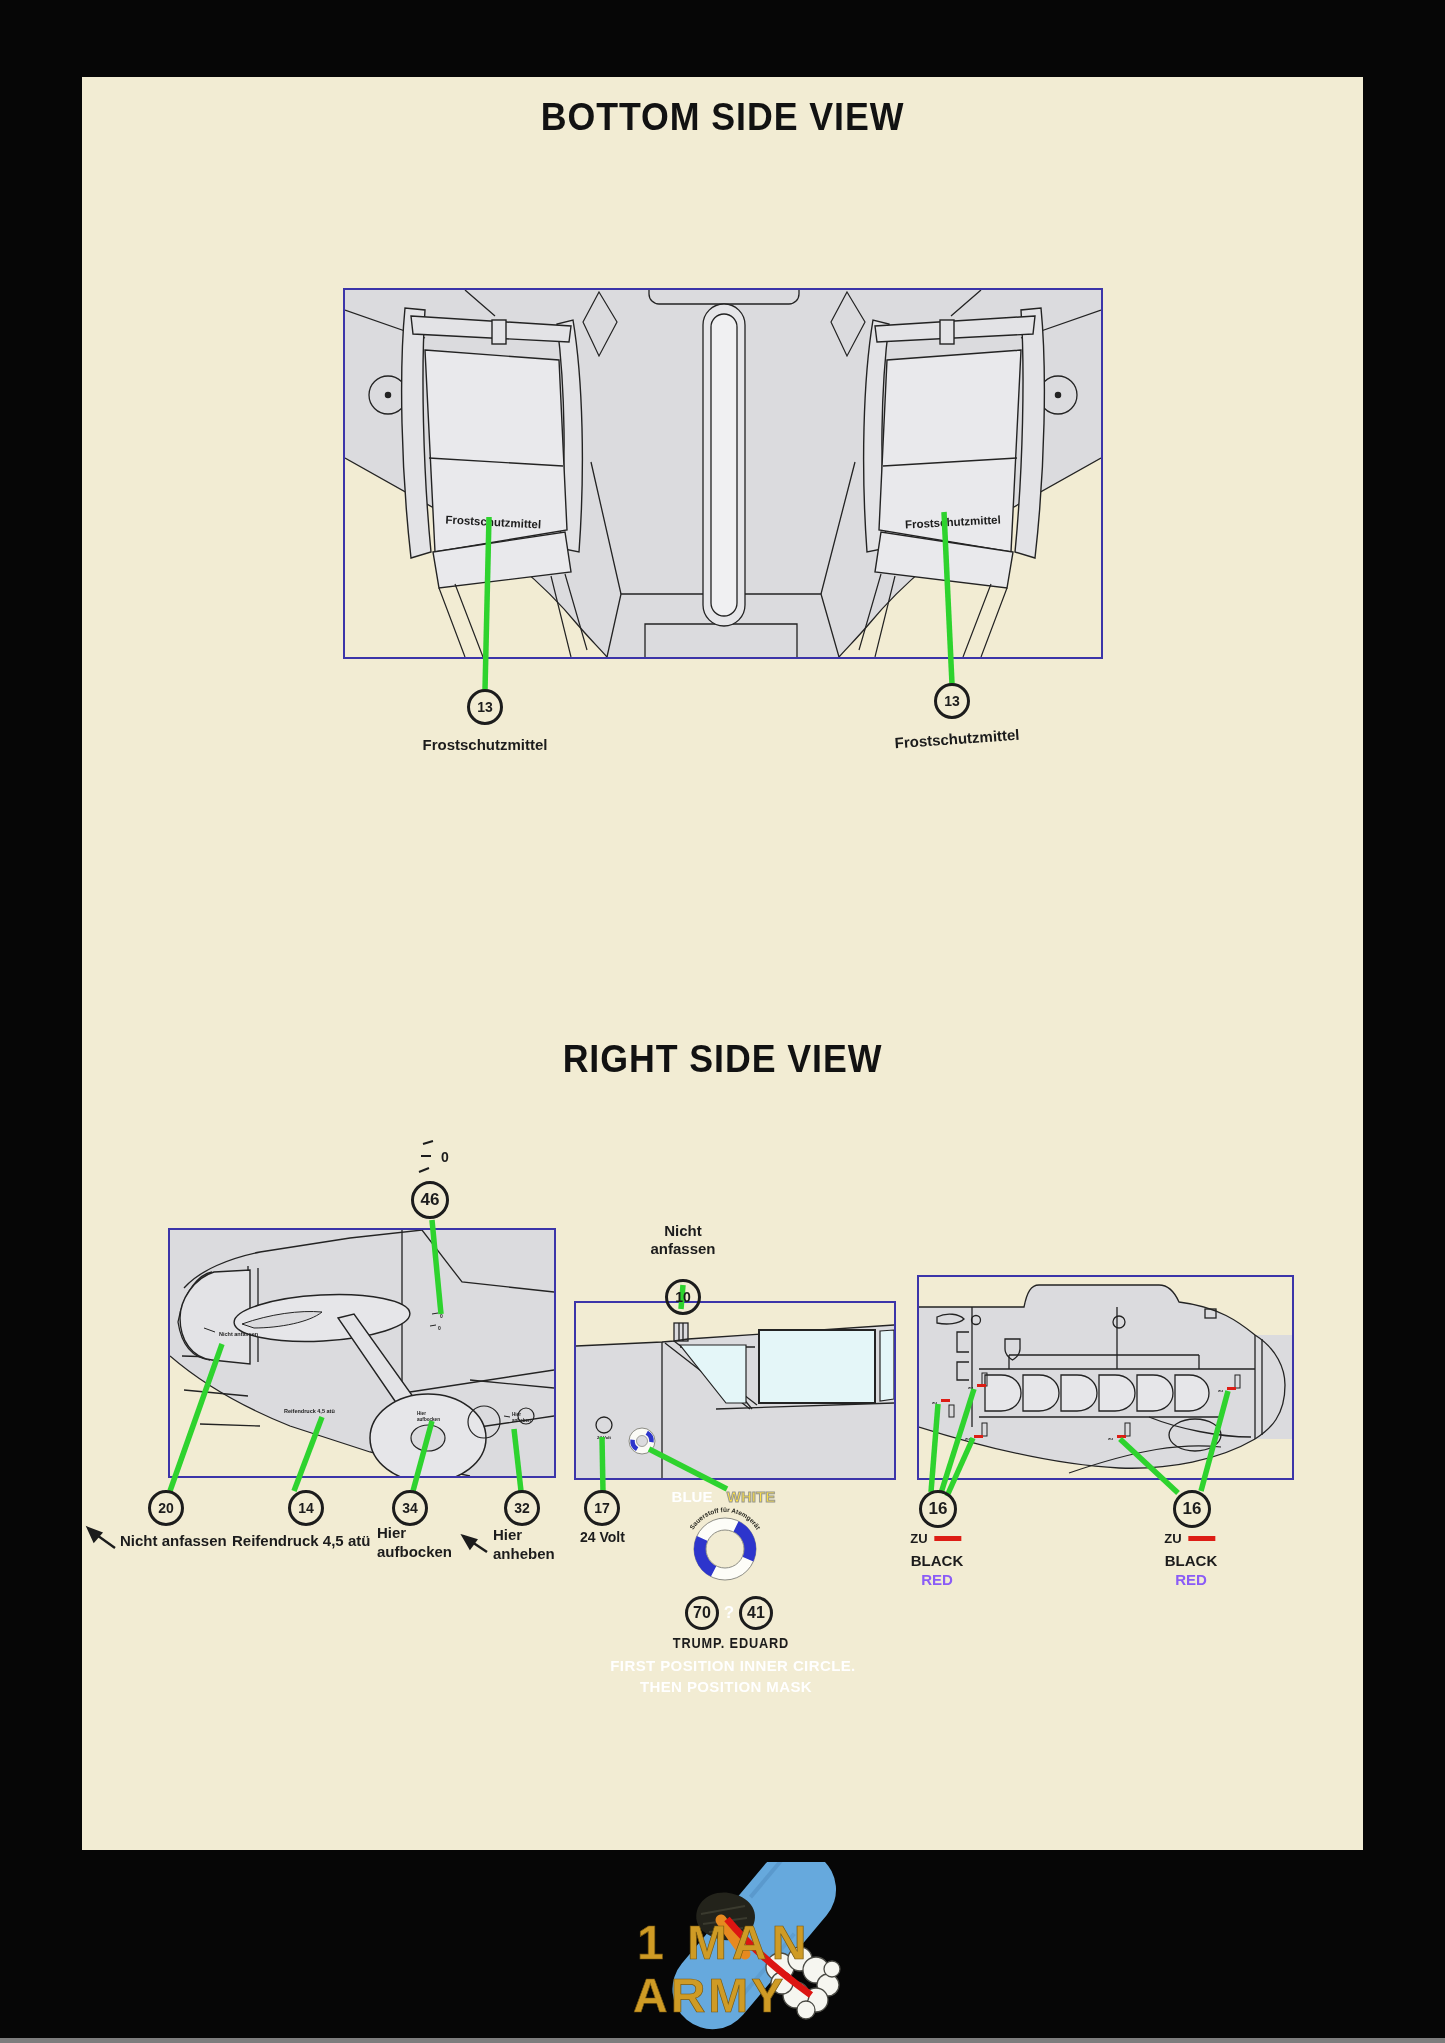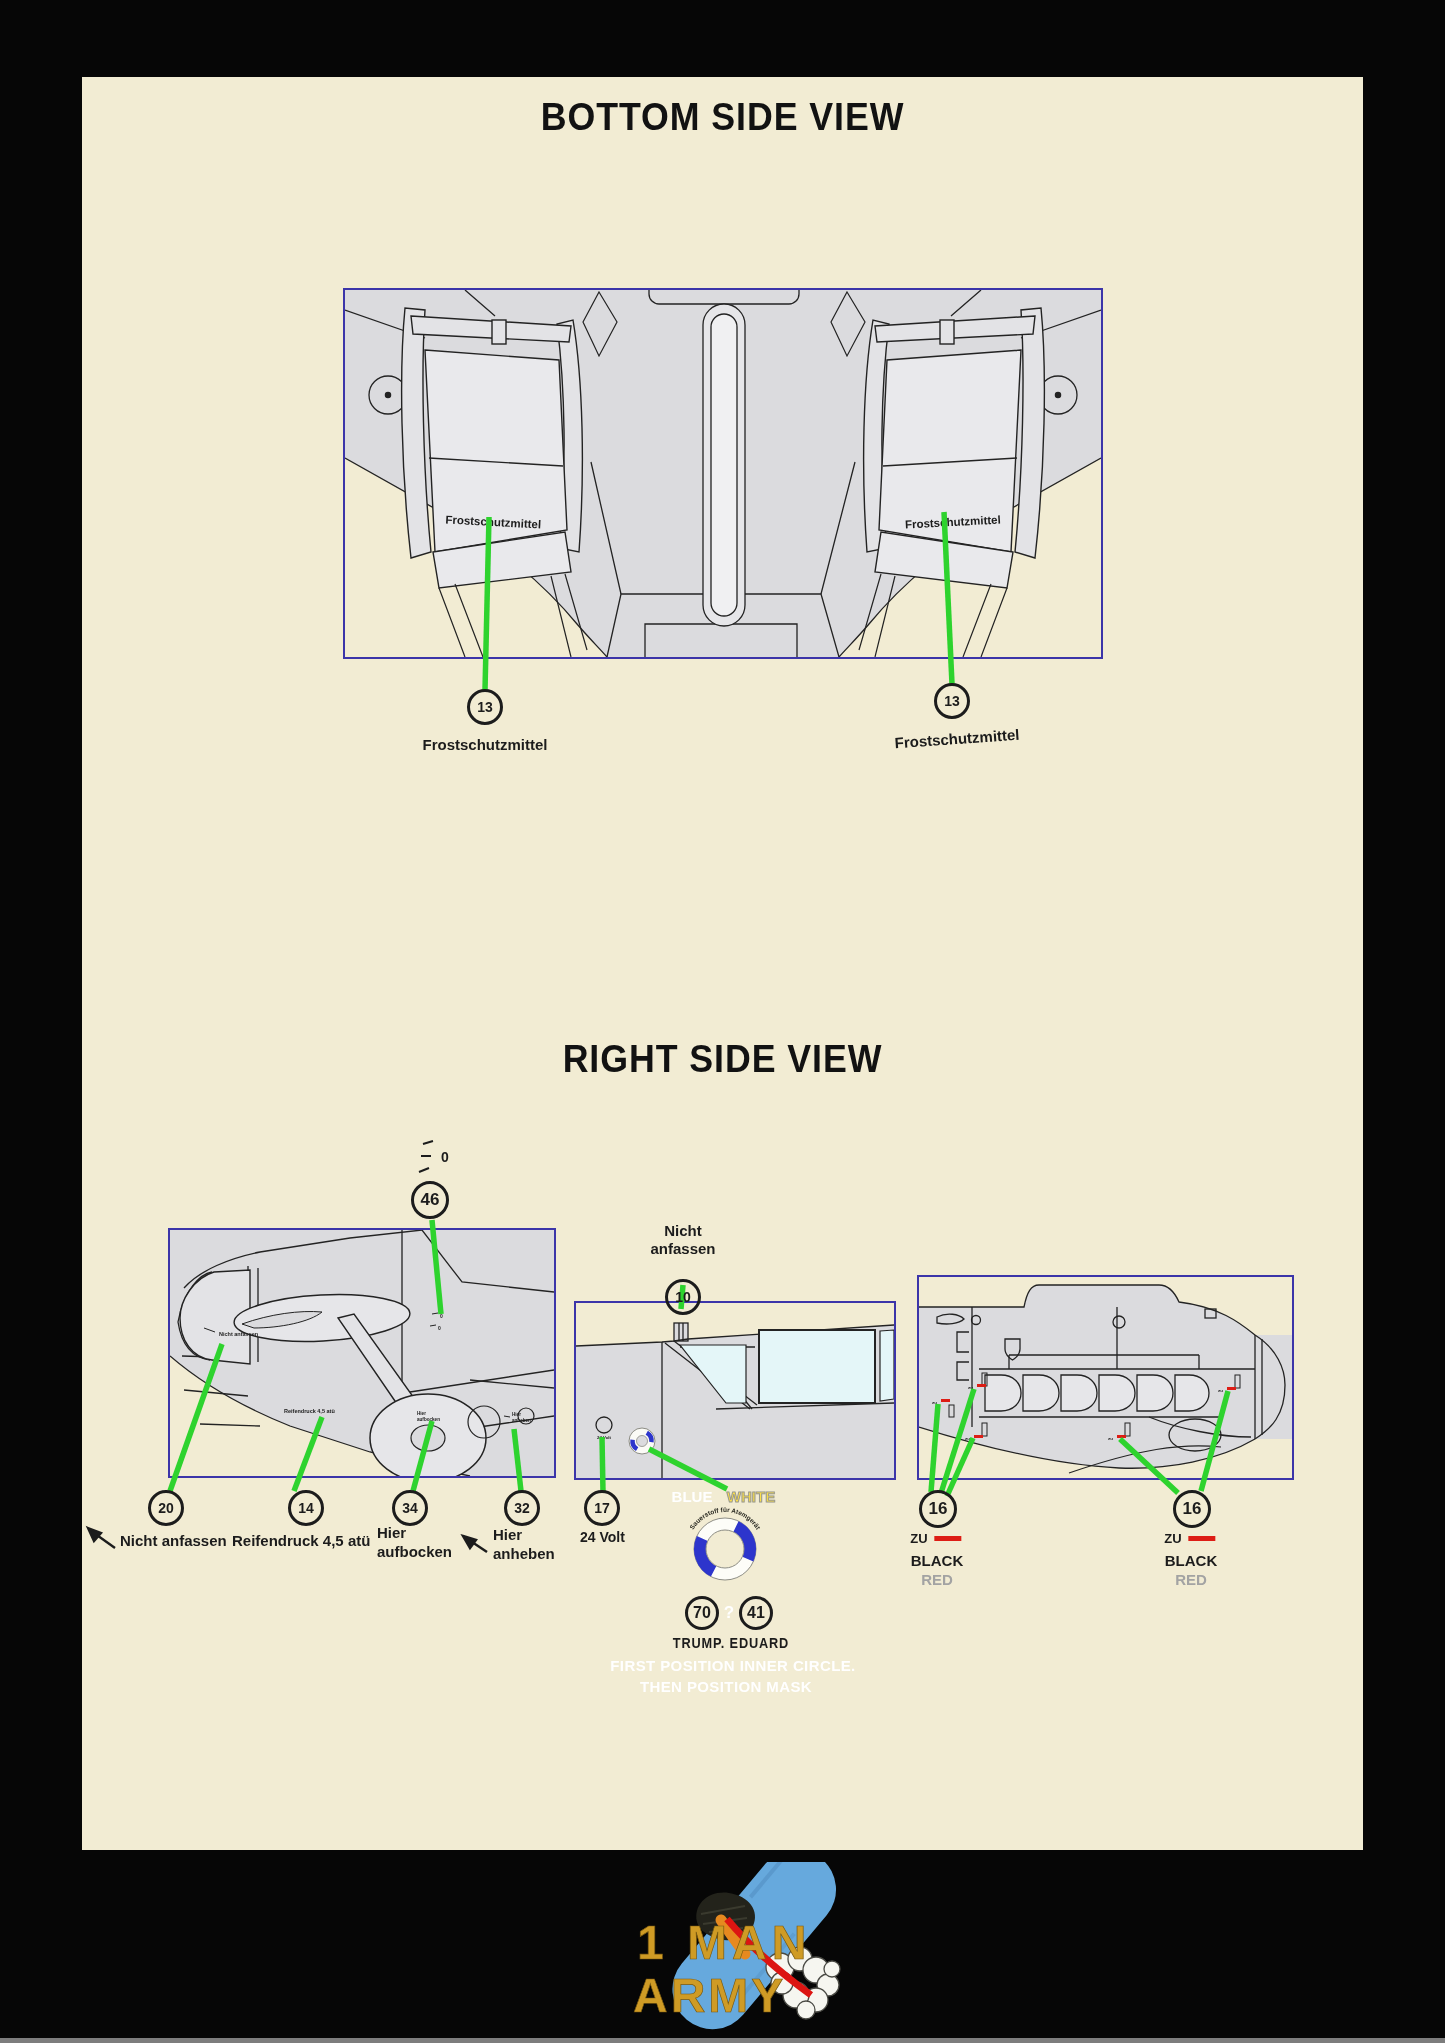--- a/index.html
+++ b/index.html
@@ -13,21 +13,21 @@
   .box svg{display:block;}
   .co{position:absolute;border:3.5px solid #1c1c1c;border-radius:50%;box-sizing:border-box;
       display:flex;align-items:center;justify-content:center;font-weight:bold;
       transform:translate(-50%,-50%);z-index:7;background:transparent;}
   .co36{width:36px;height:36px;font-size:14px;}
   .co34{width:34px;height:34px;font-size:16px;}
   .co38{width:38px;height:38px;font-size:17px;}
   .lbl{position:absolute;font-weight:bold;font-size:15px;white-space:nowrap;z-index:7;}
   .ctr{transform:translate(-50%,0);text-align:center;}
   .blue{color:#ffffff;text-align:center;}
-  .red{color:#a3a3a3;}
+  .red{color:#8b5cf6;}
   .whitetxt{color:#fde047;-webkit-text-stroke:1px #9b9b90;text-shadow:0 0 1px #9b9b90;}
   .zurow{position:absolute;transform:translate(-50%,0);display:flex;align-items:center;gap:7px;z-index:7;}
   .zurow .zu{font-weight:bold;font-size:13px;}
   .zudash{width:27px;height:5px;background:#dd1d15;display:inline-block;}
   .q{position:absolute;transform:translate(-50%,-50%);font-weight:bold;font-size:17px;z-index:7;}
   svg text{font-family:"Liberation Sans",sans-serif;}
   #greens{position:absolute;left:0;top:0;z-index:5;pointer-events:none;}
   .instr{letter-spacing:.4px;}
   #bottomstrip{position:absolute;left:0;top:2038px;width:1445px;height:5px;background:#7d7d7d;}
 </style>

